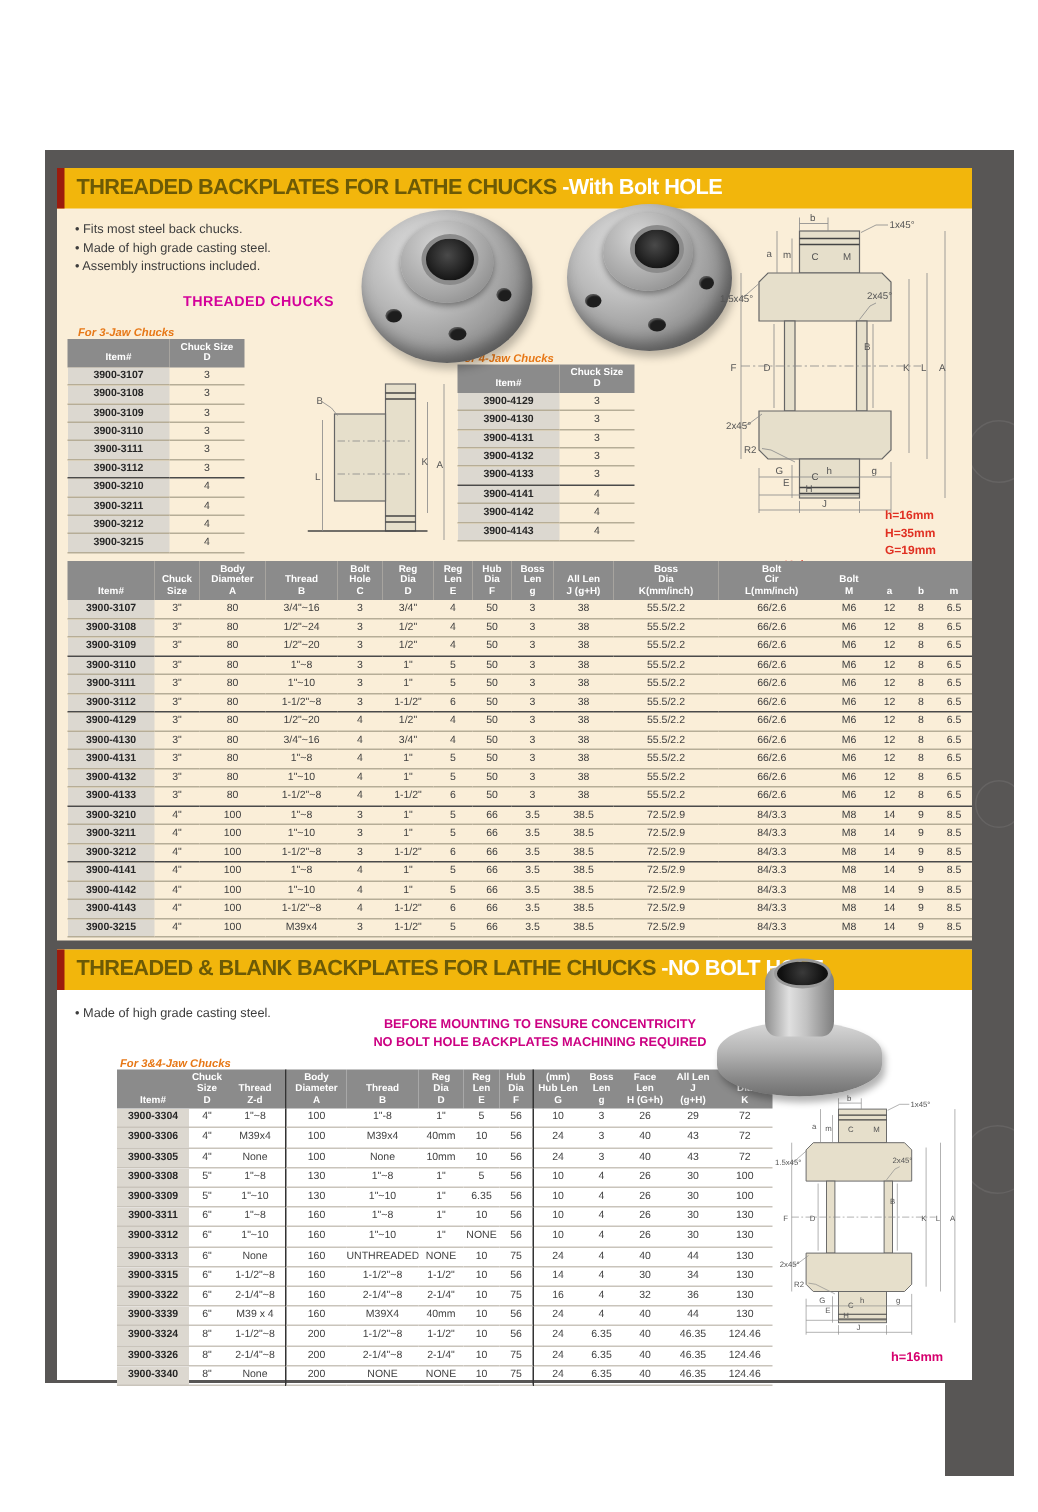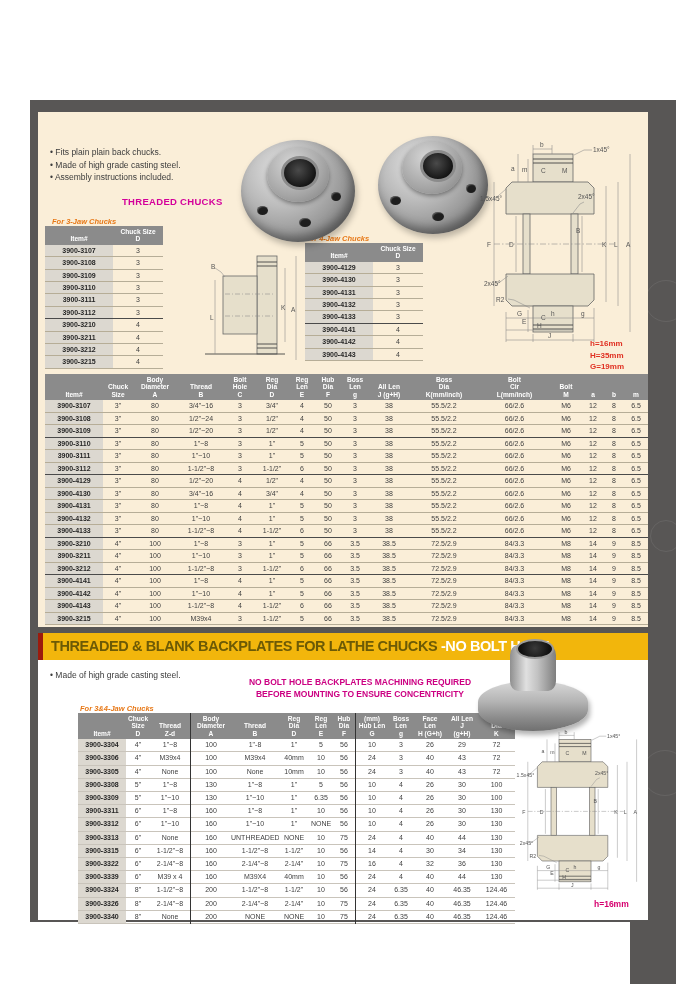--- a/index.html
+++ b/index.html
@@ -105,23 +105,27 @@
 
 <div class="abs paper">
   <div class="abs doodle" style="left:615px;top:180px;width:40px;height:40px;"></div>
   <div class="abs doodle" style="left:620px;top:420px;width:30px;height:30px;"></div>
   <div class="abs doodle" style="left:612px;top:650px;width:44px;height:44px;"></div>
 </div>
 <div class="abs paper-ext"></div>
 
 <div class="abs panel1">
 
+  <div class="abs sec-bar">
+    <div class="redstrip"></div>
+    <div class="sec-title"><span>THREADED BACKPLATES FOR LATHE CHUCKS</span> <span class="suffix">-With Bolt HOLE</span></div>
+  </div>
 
   <ul class="bullets abs" style="left:12px;top:34px;">
-    <li>Fits plain plain back chucks.</li>
+    <li>Fits most steel back chucks.</li>
     <li>Made of high grade casting steel.</li>
     <li>Assembly instructions included.</li>
   </ul>
 
   <div class="abs mount-label" style="left:84px;top:84px;">THREADED CHUCKS</div>
 
   <div class="abs jaw-label" style="left:14px;top:105px;">For 3-Jaw Chucks</div>
   <table class="abs tjaw" style="left:7px;top:114px;">
       <thead>
         <tr>
@@ -709,22 +713,22 @@
     <div class="p3-disc"></div>
     <div class="p3-hub"></div>
     <div class="p3-bore"></div>
   </div>
 
   <ul class="bullets abs" style="left:12px;top:36px;">
     <li>Made of high grade casting steel.</li>
   </ul>
 
   <div class="abs warn" style="left:152px;top:44px;">
+    <div>BEFORE MOUNTING TO ENSURE CONCENTRICITY</div>
     <div>NO BOLT HOLE BACKPLATES MACHINING REQUIRED</div>
-    <div>BEFORE MOUNTING TO ENSURE CONCENTRICITY</div>
   </div>
 
   <div class="abs jaw-label" style="left:42px;top:71px;">For 3&amp;4-Jaw Chucks</div>
   <table class="abs t2" style="left:40px;top:80px;">
       <thead>
         <tr>
           <th>Item#</th>
           <th>Chuck
 Size
 D</th>

